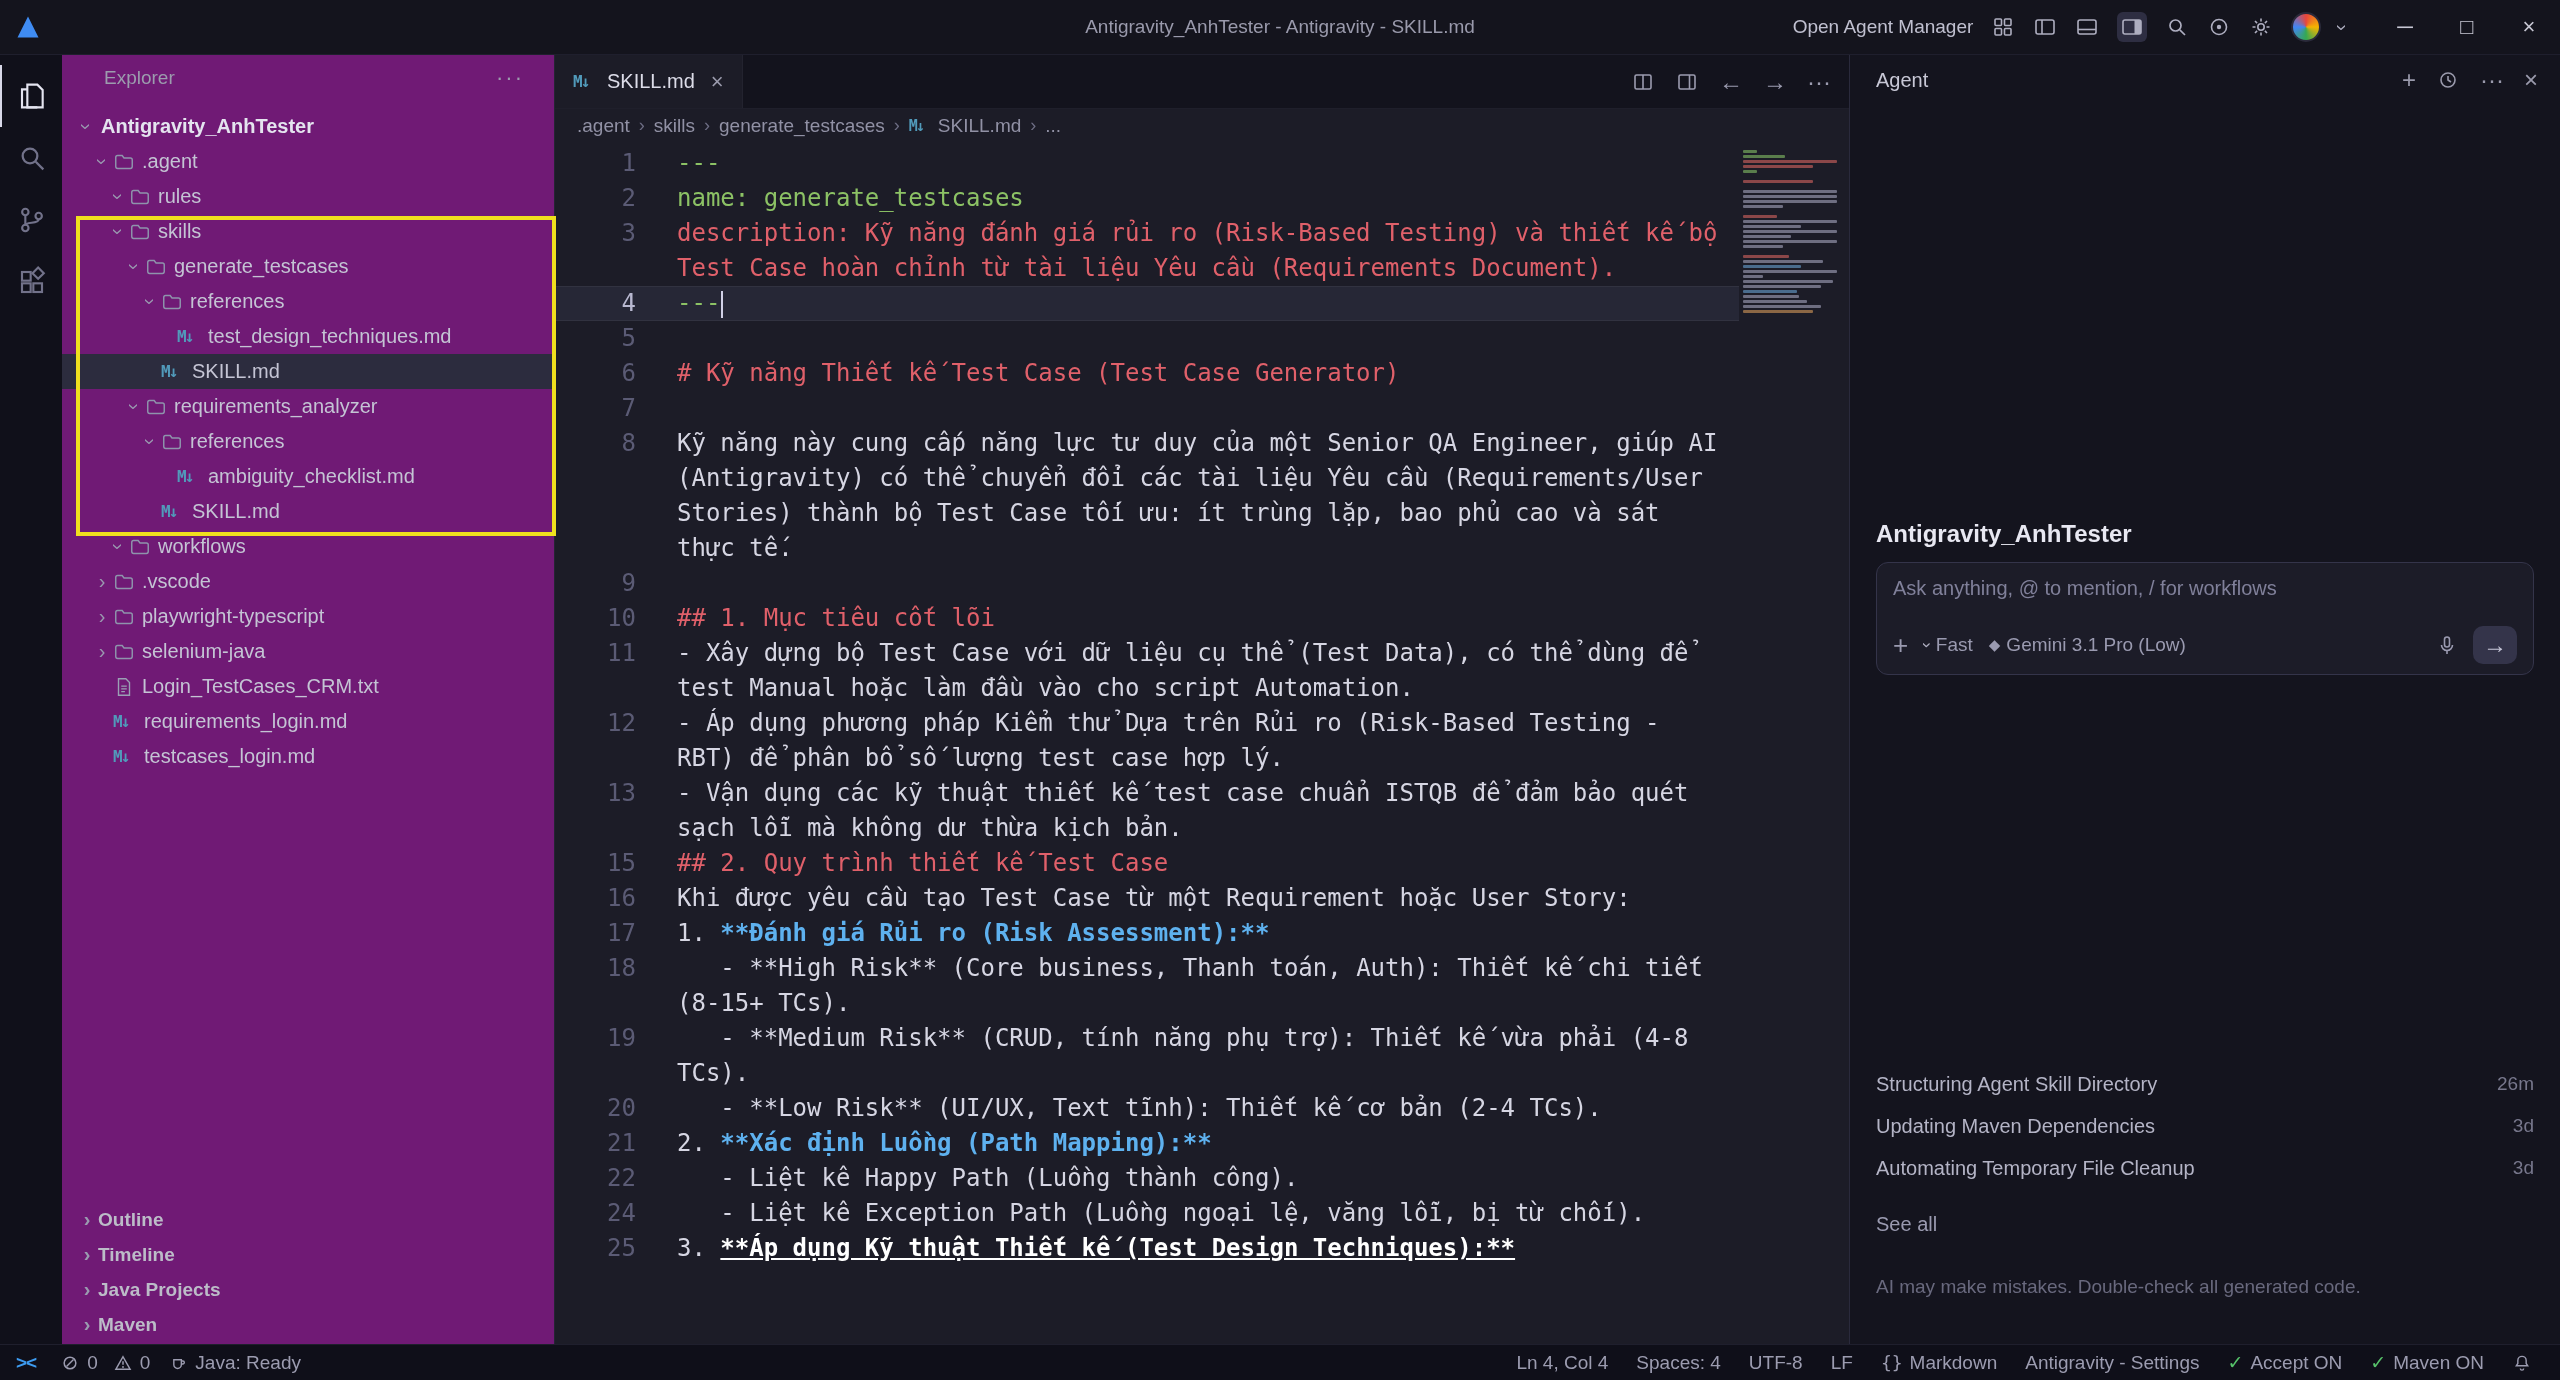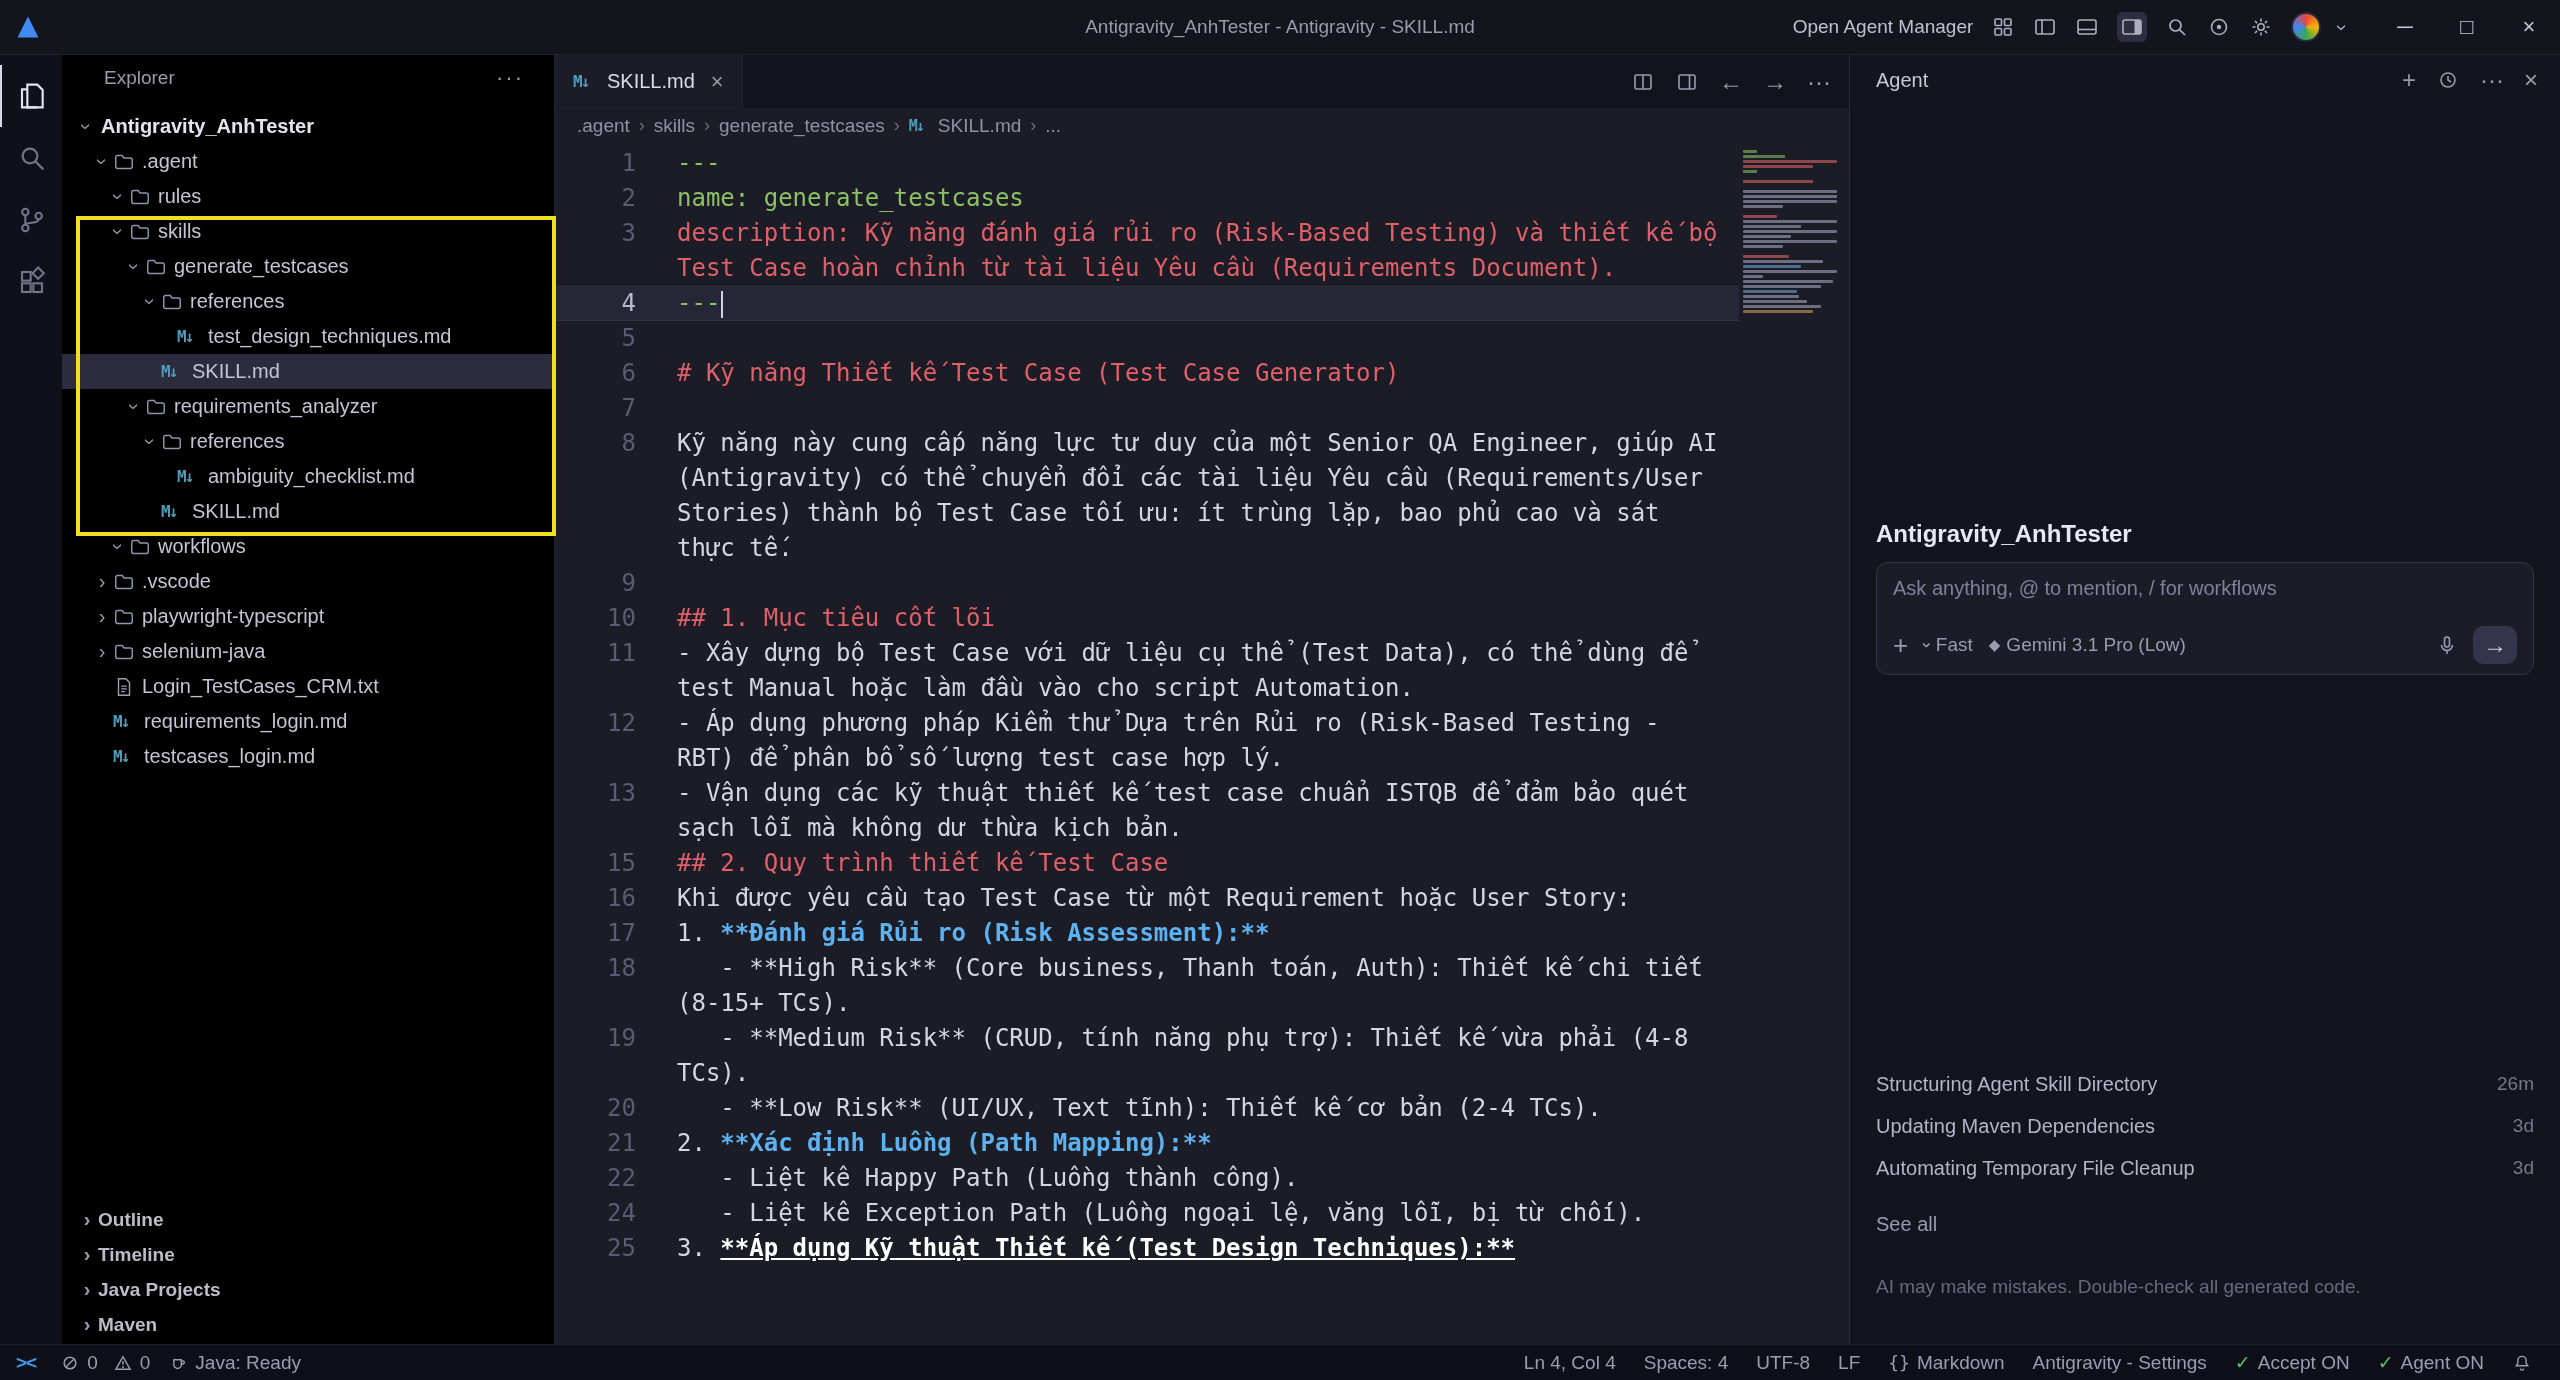--- a/index.html
+++ b/index.html
@@ -23,21 +23,21 @@
   .win-btn { width:62px; height:55px; display:flex; align-items:center; justify-content:center; color:#c8c8d4; font-size:22px; }
 
   
   .main { display:flex; height:1289px; }
 
   .activitybar { width:62px; background:#10101a; padding-top:10px; }
   .ab-item { height:62px; display:flex; align-items:center; justify-content:center; color:#72728a; border-left:2px solid transparent; }
   .ab-item.active { color:#e4e4f0; border-left-color:#d8d8e8; }
 
   
-  .sidebar { width:493px; background:#000000; border-right:1px solid #242433; display:flex; flex-direction:column; position:relative;justify-content:space-between; }
+  .sidebar { width:493px; background:#701a75; border-right:1px solid #242433; display:flex; flex-direction:column; position:relative;justify-content:space-between; }
   .sb-header { height:46px; display:flex; align-items:center; padding:0 30px 0 42px; font-size:19px; color:#9c9cae; }
   .sb-header .dots { margin-left:auto; color:#9c9cae; font-size:22px; letter-spacing:2px; }
   .tree { flex:1; padding-top:8px; overflow:hidden; }
   .trow { height:35px; display:flex; align-items:center; font-size:20px; color:#c4c4d4; white-space:nowrap; }
   .trow.sel { background:#2c2c3e; }
   .chev { width:22px; flex:none; color:#9a9ab0; font-size:20px; text-align:center; }
   .chev.down { transform:rotate(90deg); }
   .spc { width:22px; flex:none; }
   .ic { width:22px; height:22px; flex:none; }
   .mdic { flex:none; width:24px; color:#519aba; font:700 16px "DejaVu Sans Mono", monospace; letter-spacing:-2px; }
@@ -623,21 +623,21 @@
         <span class="braces">{}</span>
         <span>Markdown</span>
       </span>
     <span class="st-item">Antigravity - Settings</span>
     <span class="st-item">
         <span class="check">✓</span>
         <span>Accept ON</span>
       </span>
     <span class="st-item">
         <span class="check">✓</span>
-        <span>Agent ON</span>
+        <span>Maven ON</span>
       </span>
     <span class="st-item">
       <svg width="20" height="20" viewBox="0 0 24 24" fill="none" stroke="currentColor" stroke-width="1.7">
           <path d="M12 4a5 5 0 0 1 5 5v3.5l1.8 2.7H5.2L7 12.5V9a5 5 0 0 1 5-5z"></path>
           <path d="M10 18.5a2 2 0 0 0 4 0"></path>
         </svg>
     </span>
   </div>
 </div>
 

